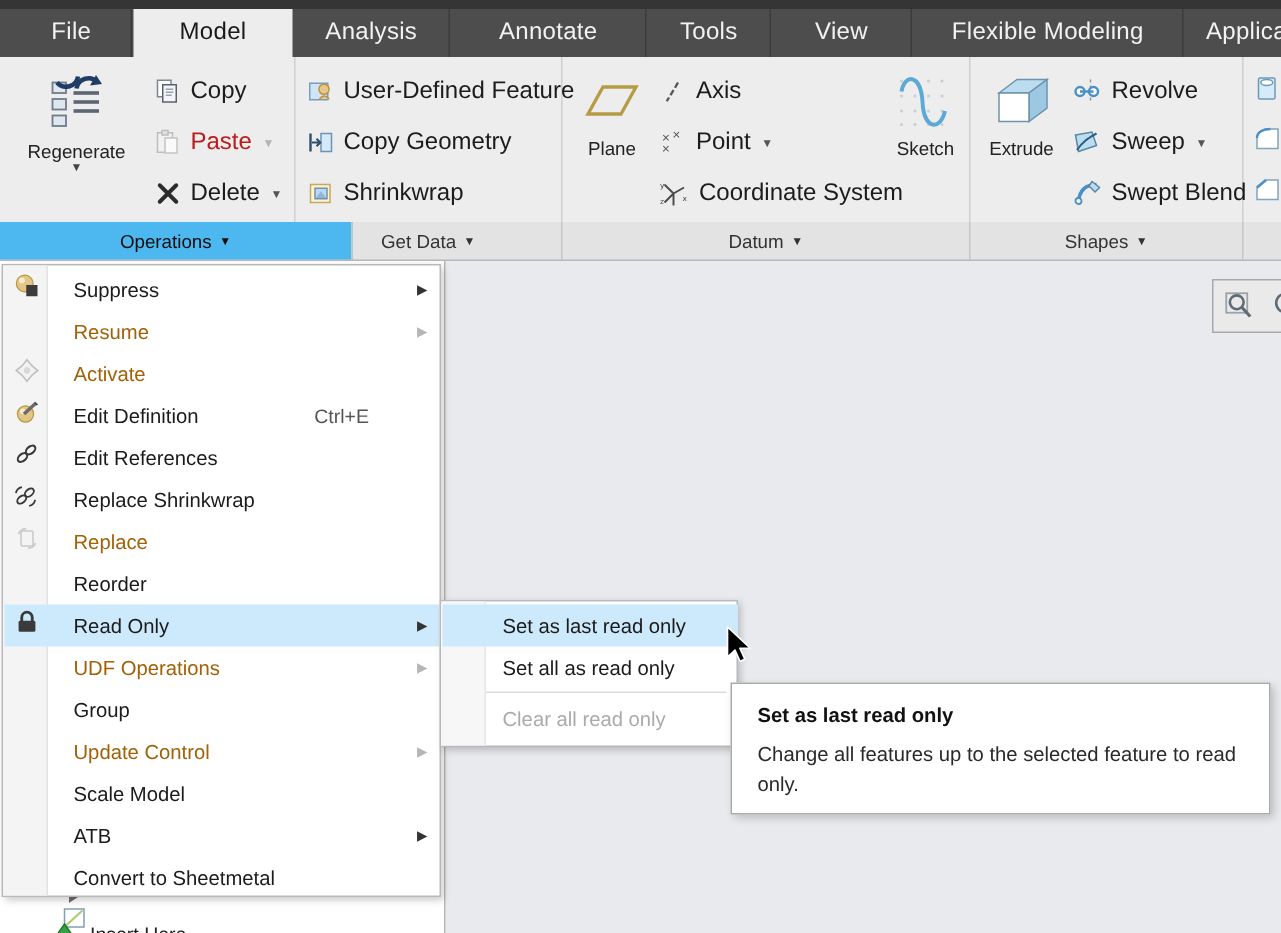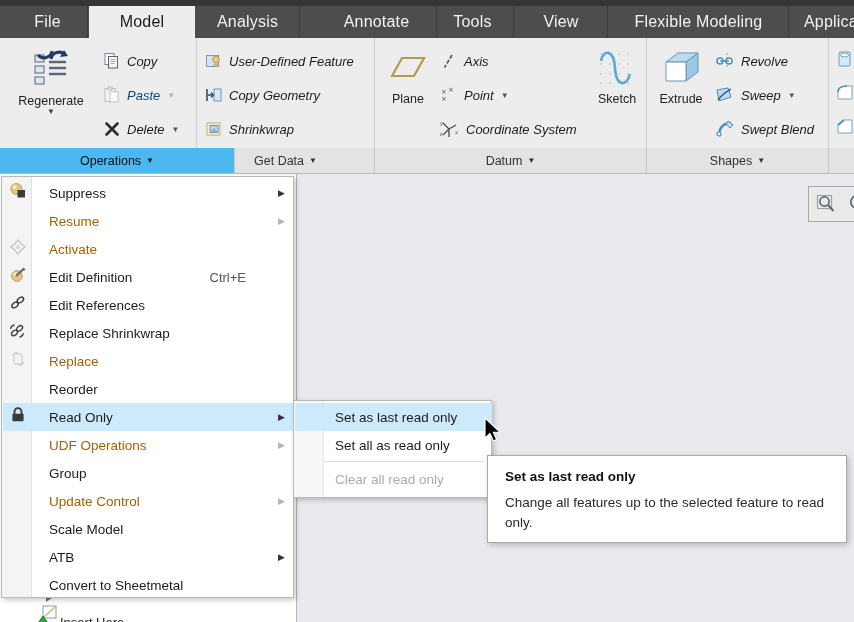--- a/index.html
+++ b/index.html
@@ -62,22 +62,22 @@
     align-items: center; cursor: default;
   }
   .bigbtn .lbl { font-size: 12.5px; color: #222; margin-top: 2px; white-space: nowrap; }
   .bigbtn .caret { font-size: 8px; color: #444; line-height: 8px; }
 
   
   .smbtn {
     position: absolute; display: flex; align-items: center; cursor: default;
     white-space: nowrap;
   }
-  .smbtn .lbl { font-size: 13px; color: #1c1c1c; margin-left: 6px; font-style: italic; }
-  .smbtn.disabled .lbl { color: #0c4a6e; }
+  .smbtn .lbl { font-size: 16px; color: #1c1c1c; margin-left: 6px; }
+  .smbtn.disabled .lbl { color: #b91c1c; }
   .smbtn .caret { font-size: 8px; color: #555; margin-left: 7px; }
   .smbtn.disabled .caret { color: #b4b4b4; }
   .ico { display: inline-block; position: relative; flex: 0 0 auto; }
 
   
   .viewport {
     position: absolute; top: 174px; left: 0; width: 854px; height: 448px;
     background: #e8eaed;
   }
   .view-toolbar {
@@ -171,21 +171,21 @@
   <div class="tabstrip">
     <div class="tab" style="left:8px;width:80px;">
       <span>File</span>
     </div>
     <div class="tab active" style="left:89px;width:106px;">
       <span>Model</span>
     </div>
     <div class="tab" style="left:196px;width:104px;">
       <span>Analysis</span>
     </div>
-    <div class="tab" style="left:301px;width:120px;margin-left:16px;">
+    <div class="tab" style="left:301px;width:130px;">
       <span>Annotate</span>
     </div>
     <div class="tab" style="left:432px;width:82px;">
       <span>Tools</span>
     </div>
     <div class="tab" style="left:515px;width:93px;">
       <span>View</span>
     </div>
     <div class="tab" style="left:609px;width:180px;">
       <span>Flexible Modeling</span>

